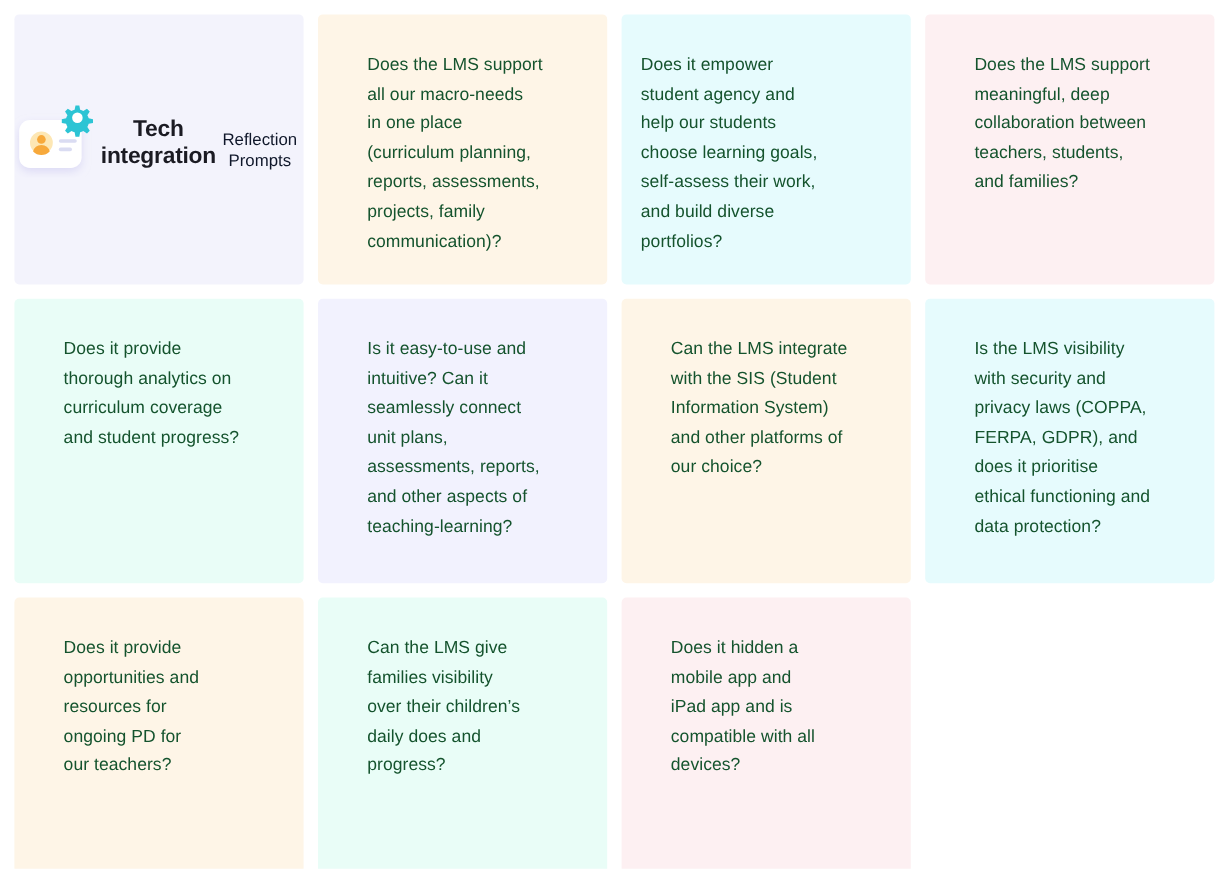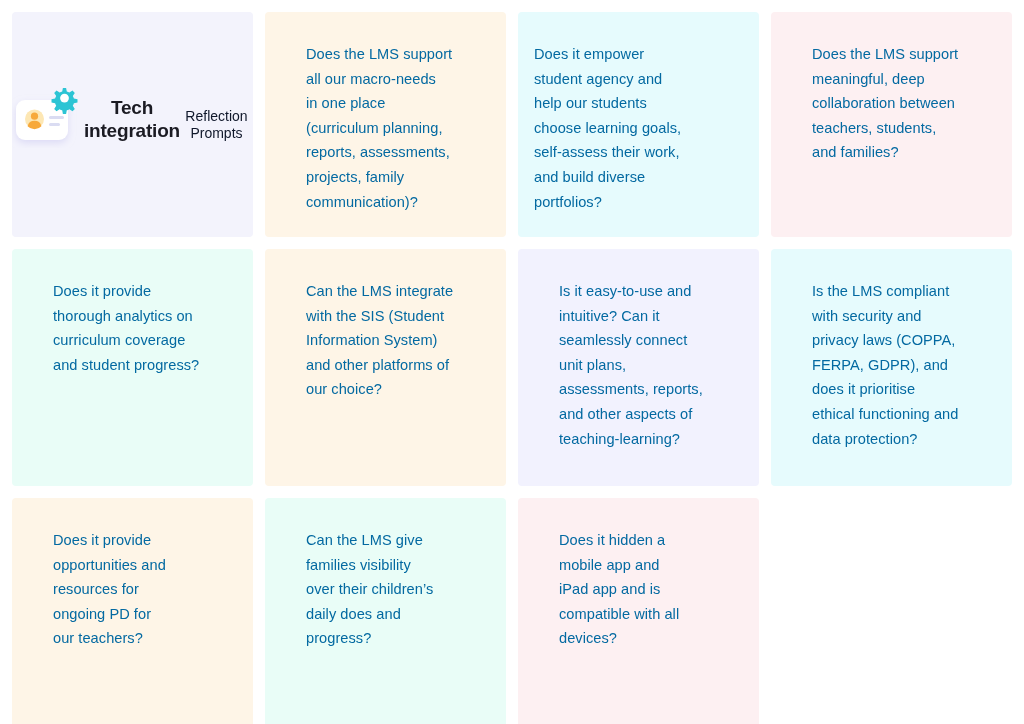--- a/index.html
+++ b/index.html
@@ -66,21 +66,21 @@
     line-height: 1.2;
   }
 
   
   .prompt-card {
     padding: 30px 24px 20px 41px;
   }
   .prompt-text {
     font-size: 14.6px;
     line-height: 24.6px;
-    color: #0369a1;
+    color: #14532d;
     white-space: pre-line;
     letter-spacing: 0.05px;
   }
 </style>
 </head>
 <body style="background: rgb(255, 255, 255);">
 
 <div id="board">
 
   <div class="card title-card" style="background: rgb(243, 243, 252);">
@@ -136,40 +136,40 @@
   </div>
 
   <div class="card prompt-card" style="background: rgb(233, 253, 247);">
     <div class="prompt-text">Does it provide
 thorough analytics on
 curriculum coverage
 and student progress?</div>
   </div>
 
 
-  <div class="card prompt-card" style="background: rgb(254, 245, 231);">
-    <div class="prompt-text">Can the LMS integrate
-with the SIS (Student
-Information System)
-and other platforms of
-our choice?</div>
-  </div>
-
   <div class="card prompt-card" style="background: rgb(242, 242, 254);">
     <div class="prompt-text">Is it easy-to-use and
 intuitive?  Can it
 seamlessly connect
 unit plans,
 assessments, reports,
 and other aspects of
 teaching-learning?</div>
   </div>
 
+  <div class="card prompt-card" style="background: rgb(254, 245, 231);">
+    <div class="prompt-text">Can the LMS integrate
+with the SIS (Student
+Information System)
+and other platforms of
+our choice?</div>
+  </div>
+
   <div class="card prompt-card" style="background: rgb(230, 251, 253);">
-    <div class="prompt-text">Is the LMS compliant
+    <div class="prompt-text">Is the LMS visibility
 with security and
 privacy laws (COPPA,
 FERPA, GDPR), and
 does it prioritise
 ethical functioning and
 data protection?</div>
   </div>
 
   <div class="card prompt-card" style="background: rgb(254, 245, 231);">
     <div class="prompt-text">Does it provide

